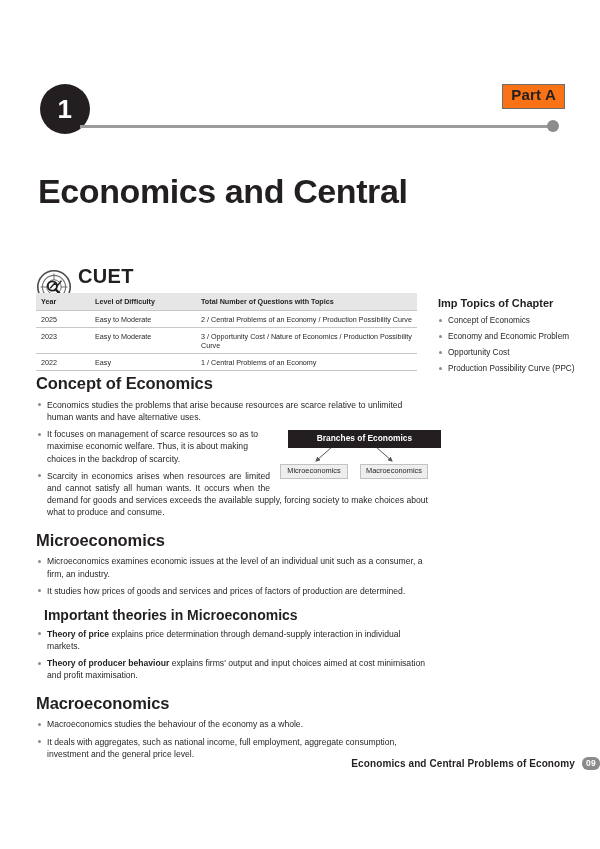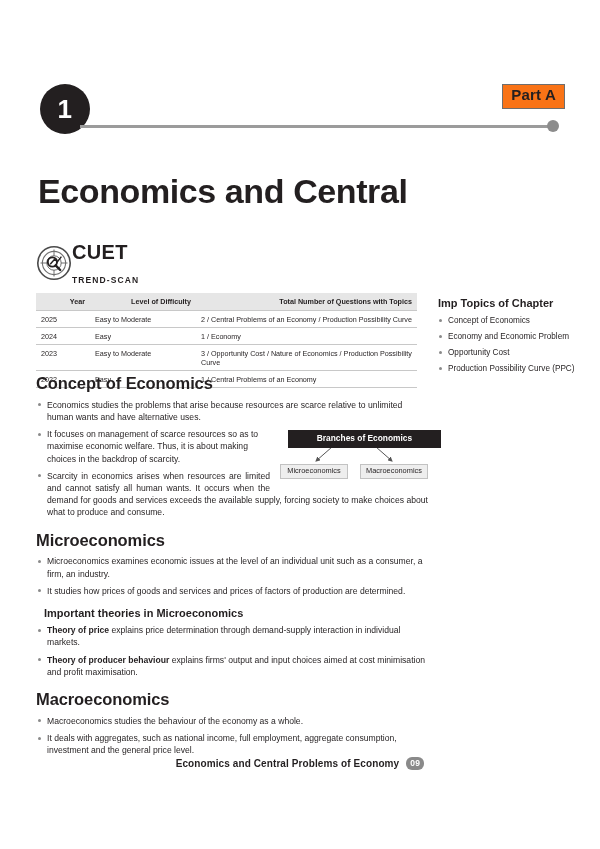--- a/index.html
+++ b/index.html
@@ -86,23 +86,24 @@
     line-height: 1.22;
     letter-spacing: -0.4px;
     color: #231f20;
     margin-top: 16px;
   }
 
   
   .cuet-logo {
     position: absolute;
     left: 36px;
-    top: 241px;
+    top: 265px;
     display: flex;
     align-items: center;
+    gap: 6px;
   }
   .cuet-mark {
     width: 36px;
     height: 36px;
     flex: 0 0 36px;
   }
   .cuet-words {
     display: block;
     line-height: 1;
     padding-top: 1px;
@@ -128,21 +129,21 @@
     position: absolute;
     left: 36px;
     top: 293px;
     width: 381px;
     border-collapse: collapse;
     font-size: 7.2px;
     color: #231f20;
   }
   .trend-table th {
     background: #e6e6e6;
-    text-align: right;
+    text-align: left;
     font-weight: bold;
     padding: 4px 5px 4px 5px;
     font-size: 7.2px;
     border: none;
   }
   .trend-table td {
     padding: 3.5px 5px 3.5px 5px;
     border-top: 0.8px solid #c8c8c8;
     vertical-align: top;
     font-weight: normal;
@@ -201,21 +202,21 @@
   h2.sec {
     font-size: 16.5px;
     font-weight: bold;
     color: #231f20;
     margin: 0 0 5px 0;
     line-height: 1.2;
     letter-spacing: -0.1px;
   }
   h2.sec.spaced { margin-top: 12px; }
   h3.subsec {
-    font-size: 11px;
+    font-size: 14px;
     font-weight: bold;
     color: #231f20;
     margin: 10px 0 4px 0;
     line-height: 1.2;
     padding-left: 8px;
   }
   ul.bul {
     list-style: none;
     margin: 0 0 0 0;
     padding: 0;
@@ -291,21 +292,21 @@
     height: 50px;
     overflow: visible;
   }
 
   
   .footer {
     position: absolute;
     left: 0;
     right: 0;
     top: 753px;
-    text-align: center;
+    text-align: right;
   }
   .footer-inner {
     display: inline-flex;
     align-items: center;
     gap: 7px;
   }
   .footer-title {
     font-size: 10px;
     font-weight: bold;
     color: #231f20;
@@ -365,25 +366,20 @@
         <th class="col-year">Year</th>
         <th class="col-diff">Level of Difficulty</th>
         <th>Total Number of Questions with Topics</th>
       </tr>
     </thead>
     <tbody>
       <tr>
         <td>2025</td>
         <td>Easy to Moderate</td>
         <td>2 / Central Problems of an Economy / Production Possibility Curve</td>
-      </tr>
-      <tr>
-        <td>2024</td>
-        <td>Easy</td>
-        <td>1 / Economy</td>
       </tr>
       <tr>
         <td>2023</td>
         <td>Easy to Moderate</td>
         <td>3 / Opportunity Cost / Nature of Economics / Production Possibility Curve</td>
       </tr>
       <tr>
         <td>2022</td>
         <td>Easy</td>
         <td>1 / Central Problems of an Economy</td>

